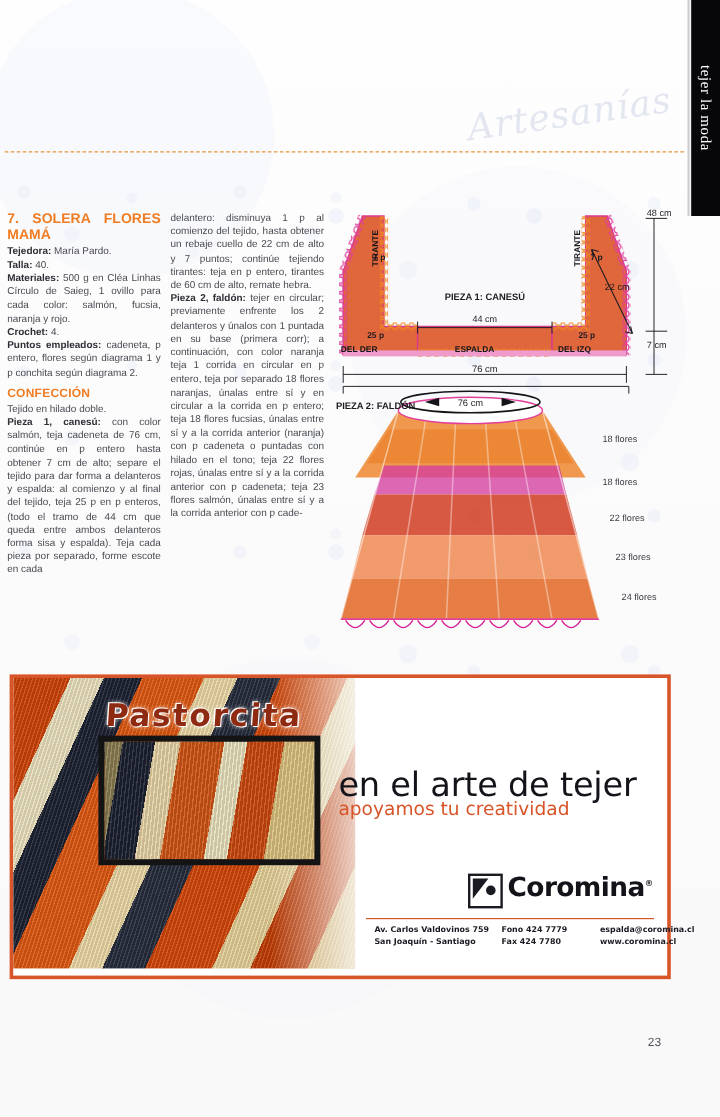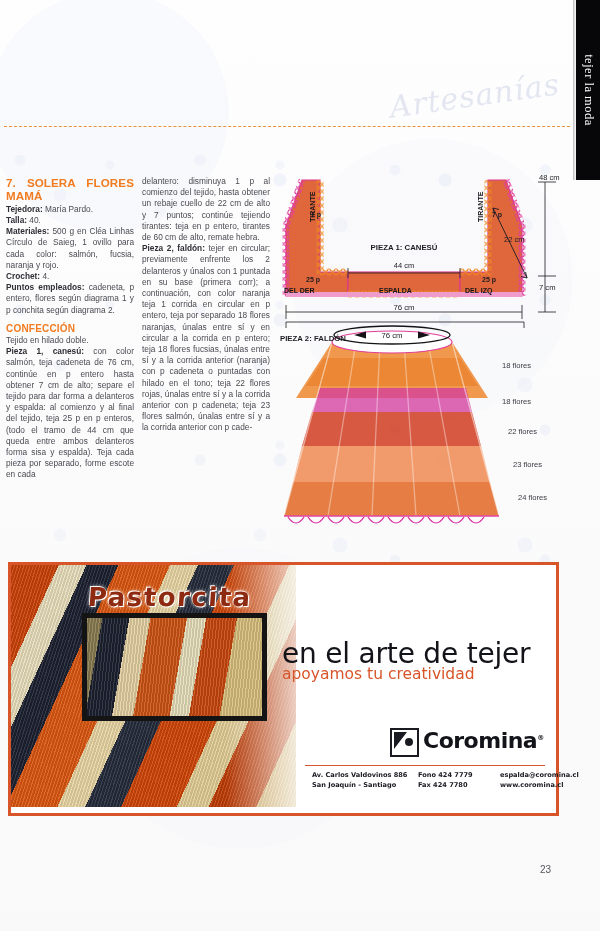--- a/index.html
+++ b/index.html
@@ -267,21 +267,21 @@
   <div class="ad-inset"></div>
   <div class="ad-logo">Pastorcita</div>
   <div class="ad-head">en el arte de tejer</div>
   <div class="ad-sub">apoyamos tu creatividad</div>
   <div class="brand">
     <div class="brand-mark"></div>
     <div class="brand-name"><span>Coromina</span><span class="brand-reg">®</span></div>
   </div>
   <div class="ad-rule"></div>
   <div class="ad-contact">
-    <span>Av. Carlos Valdovinos 886</span>
+    <span>Av. Carlos Valdovinos 759</span>
     <span>Fono 424 7779</span>
     <span>espalda@coromina.cl</span>
     <span>San Joaquín - Santiago</span>
     <span>Fax 424 7780</span>
     <span>www.coromina.cl</span>
   </div>
 
   <div class="pagenum">23</div>
 </div>
 

